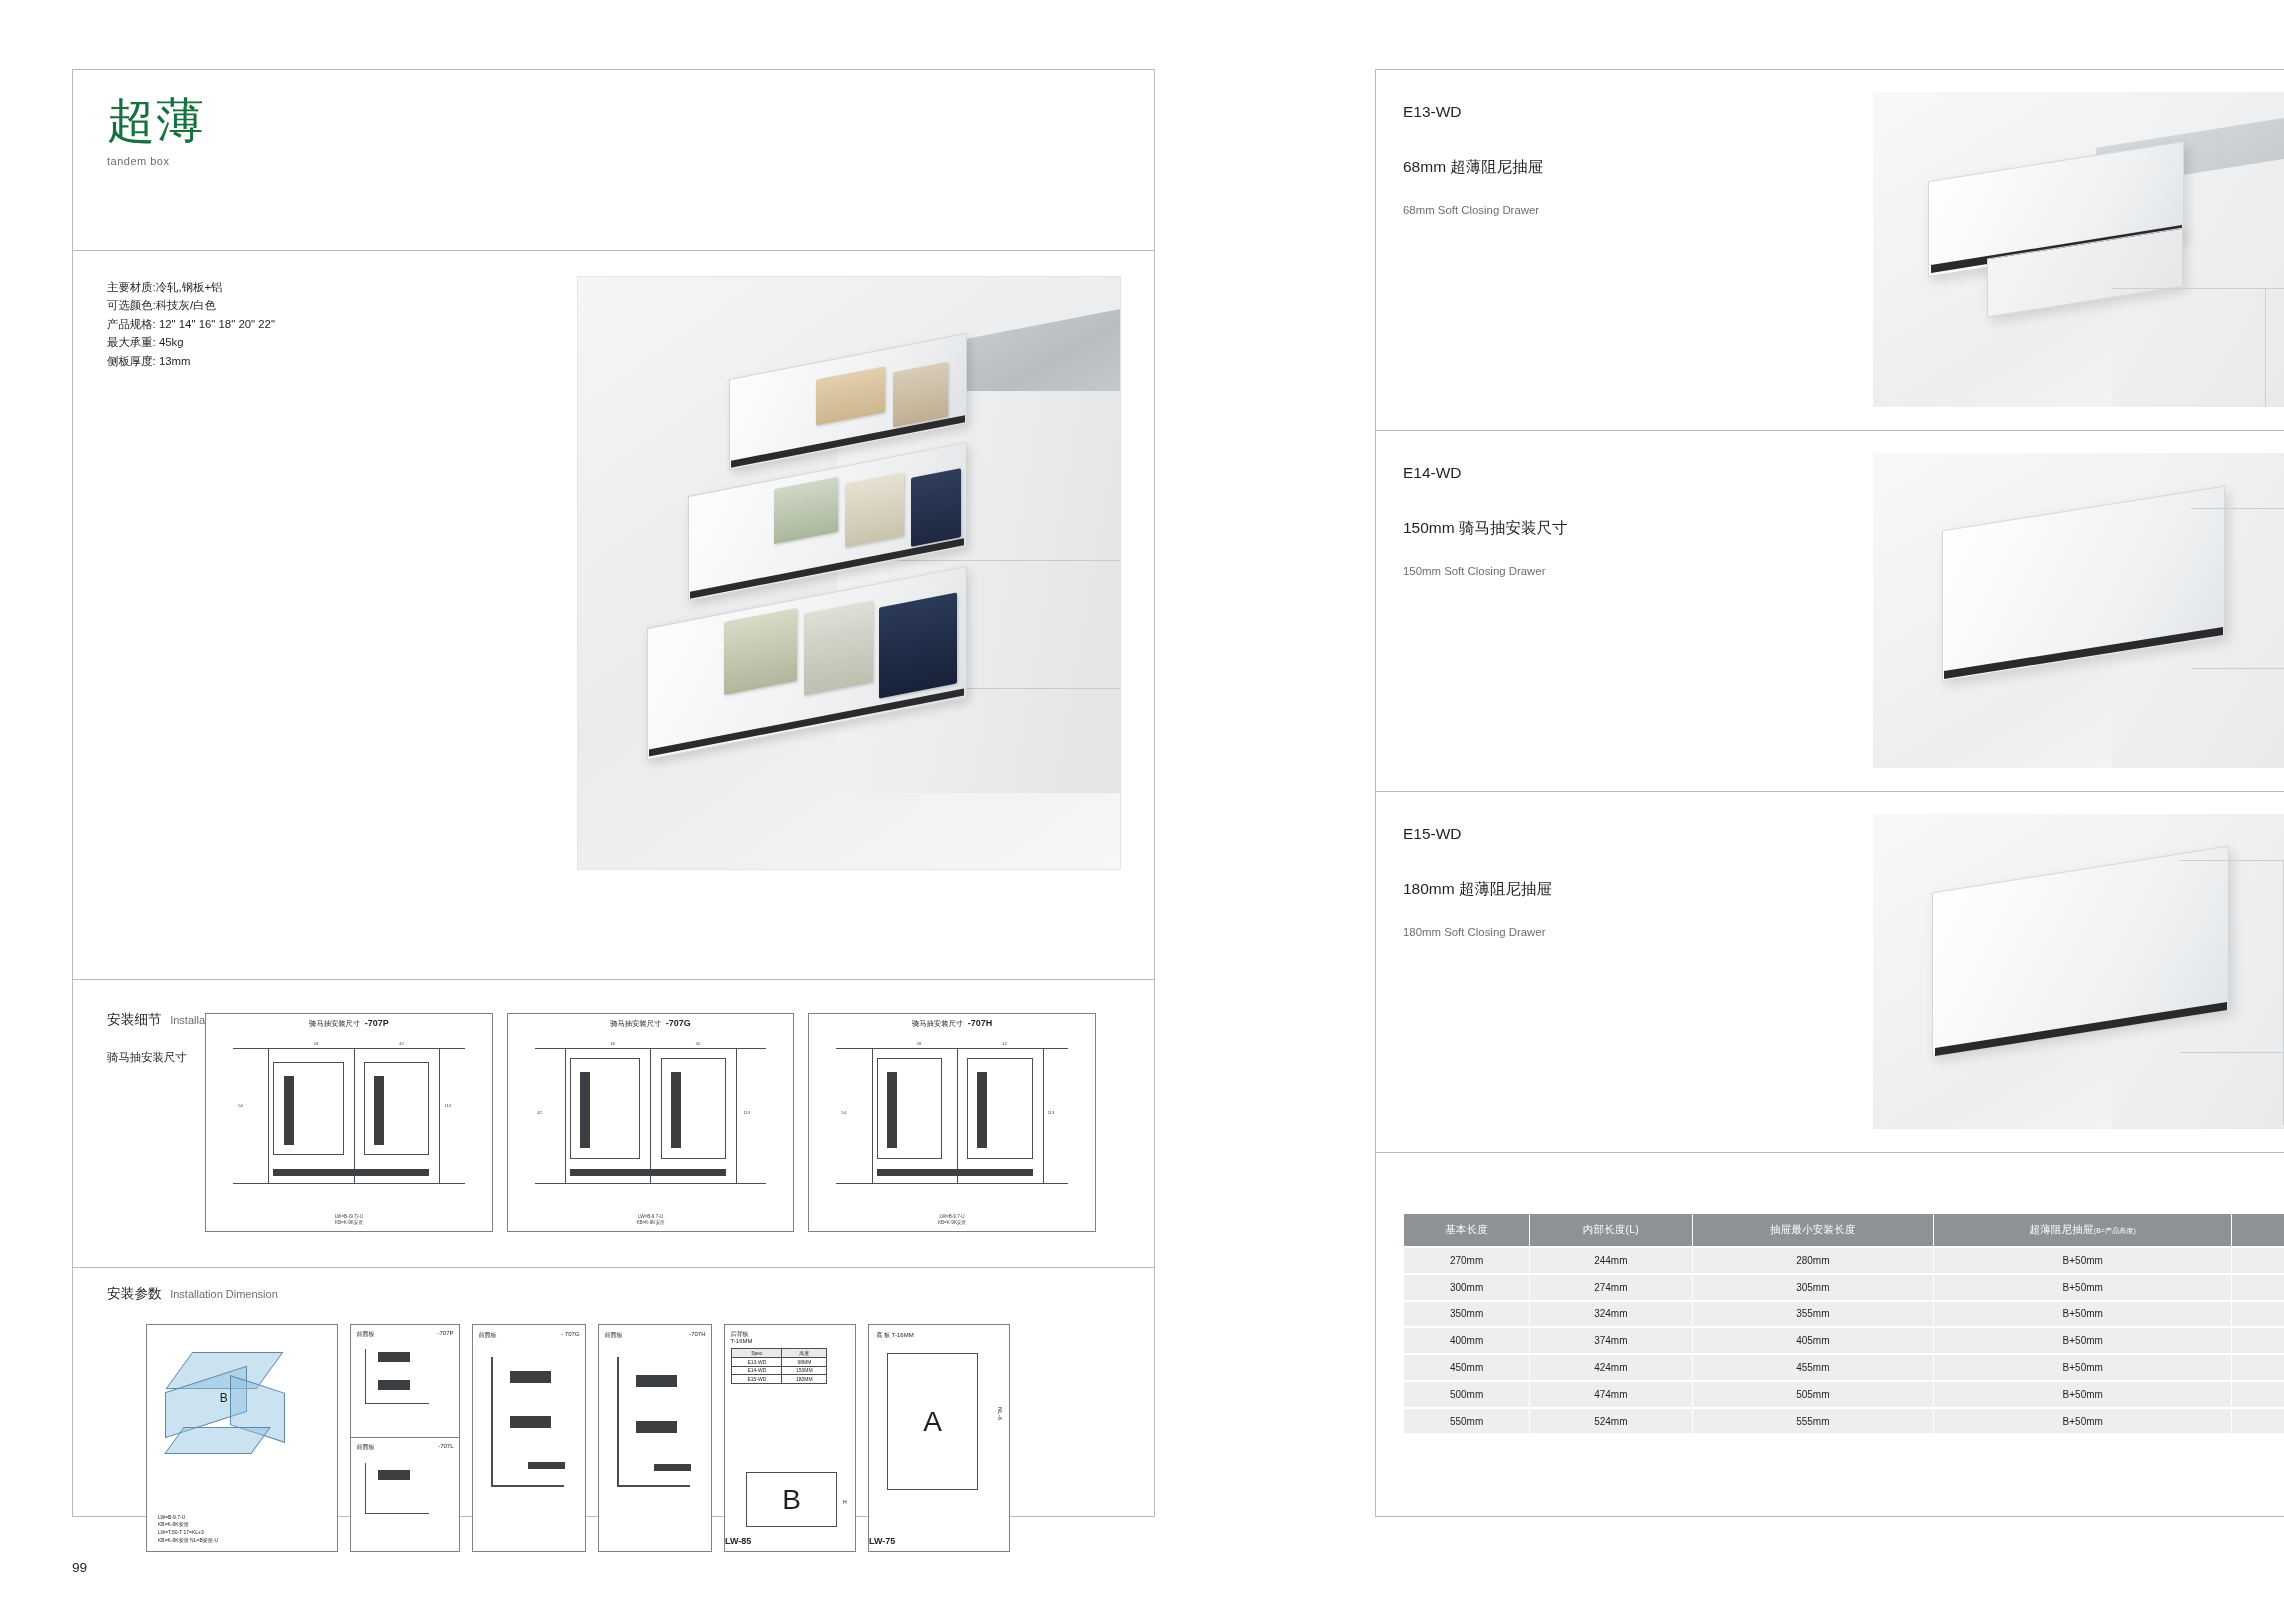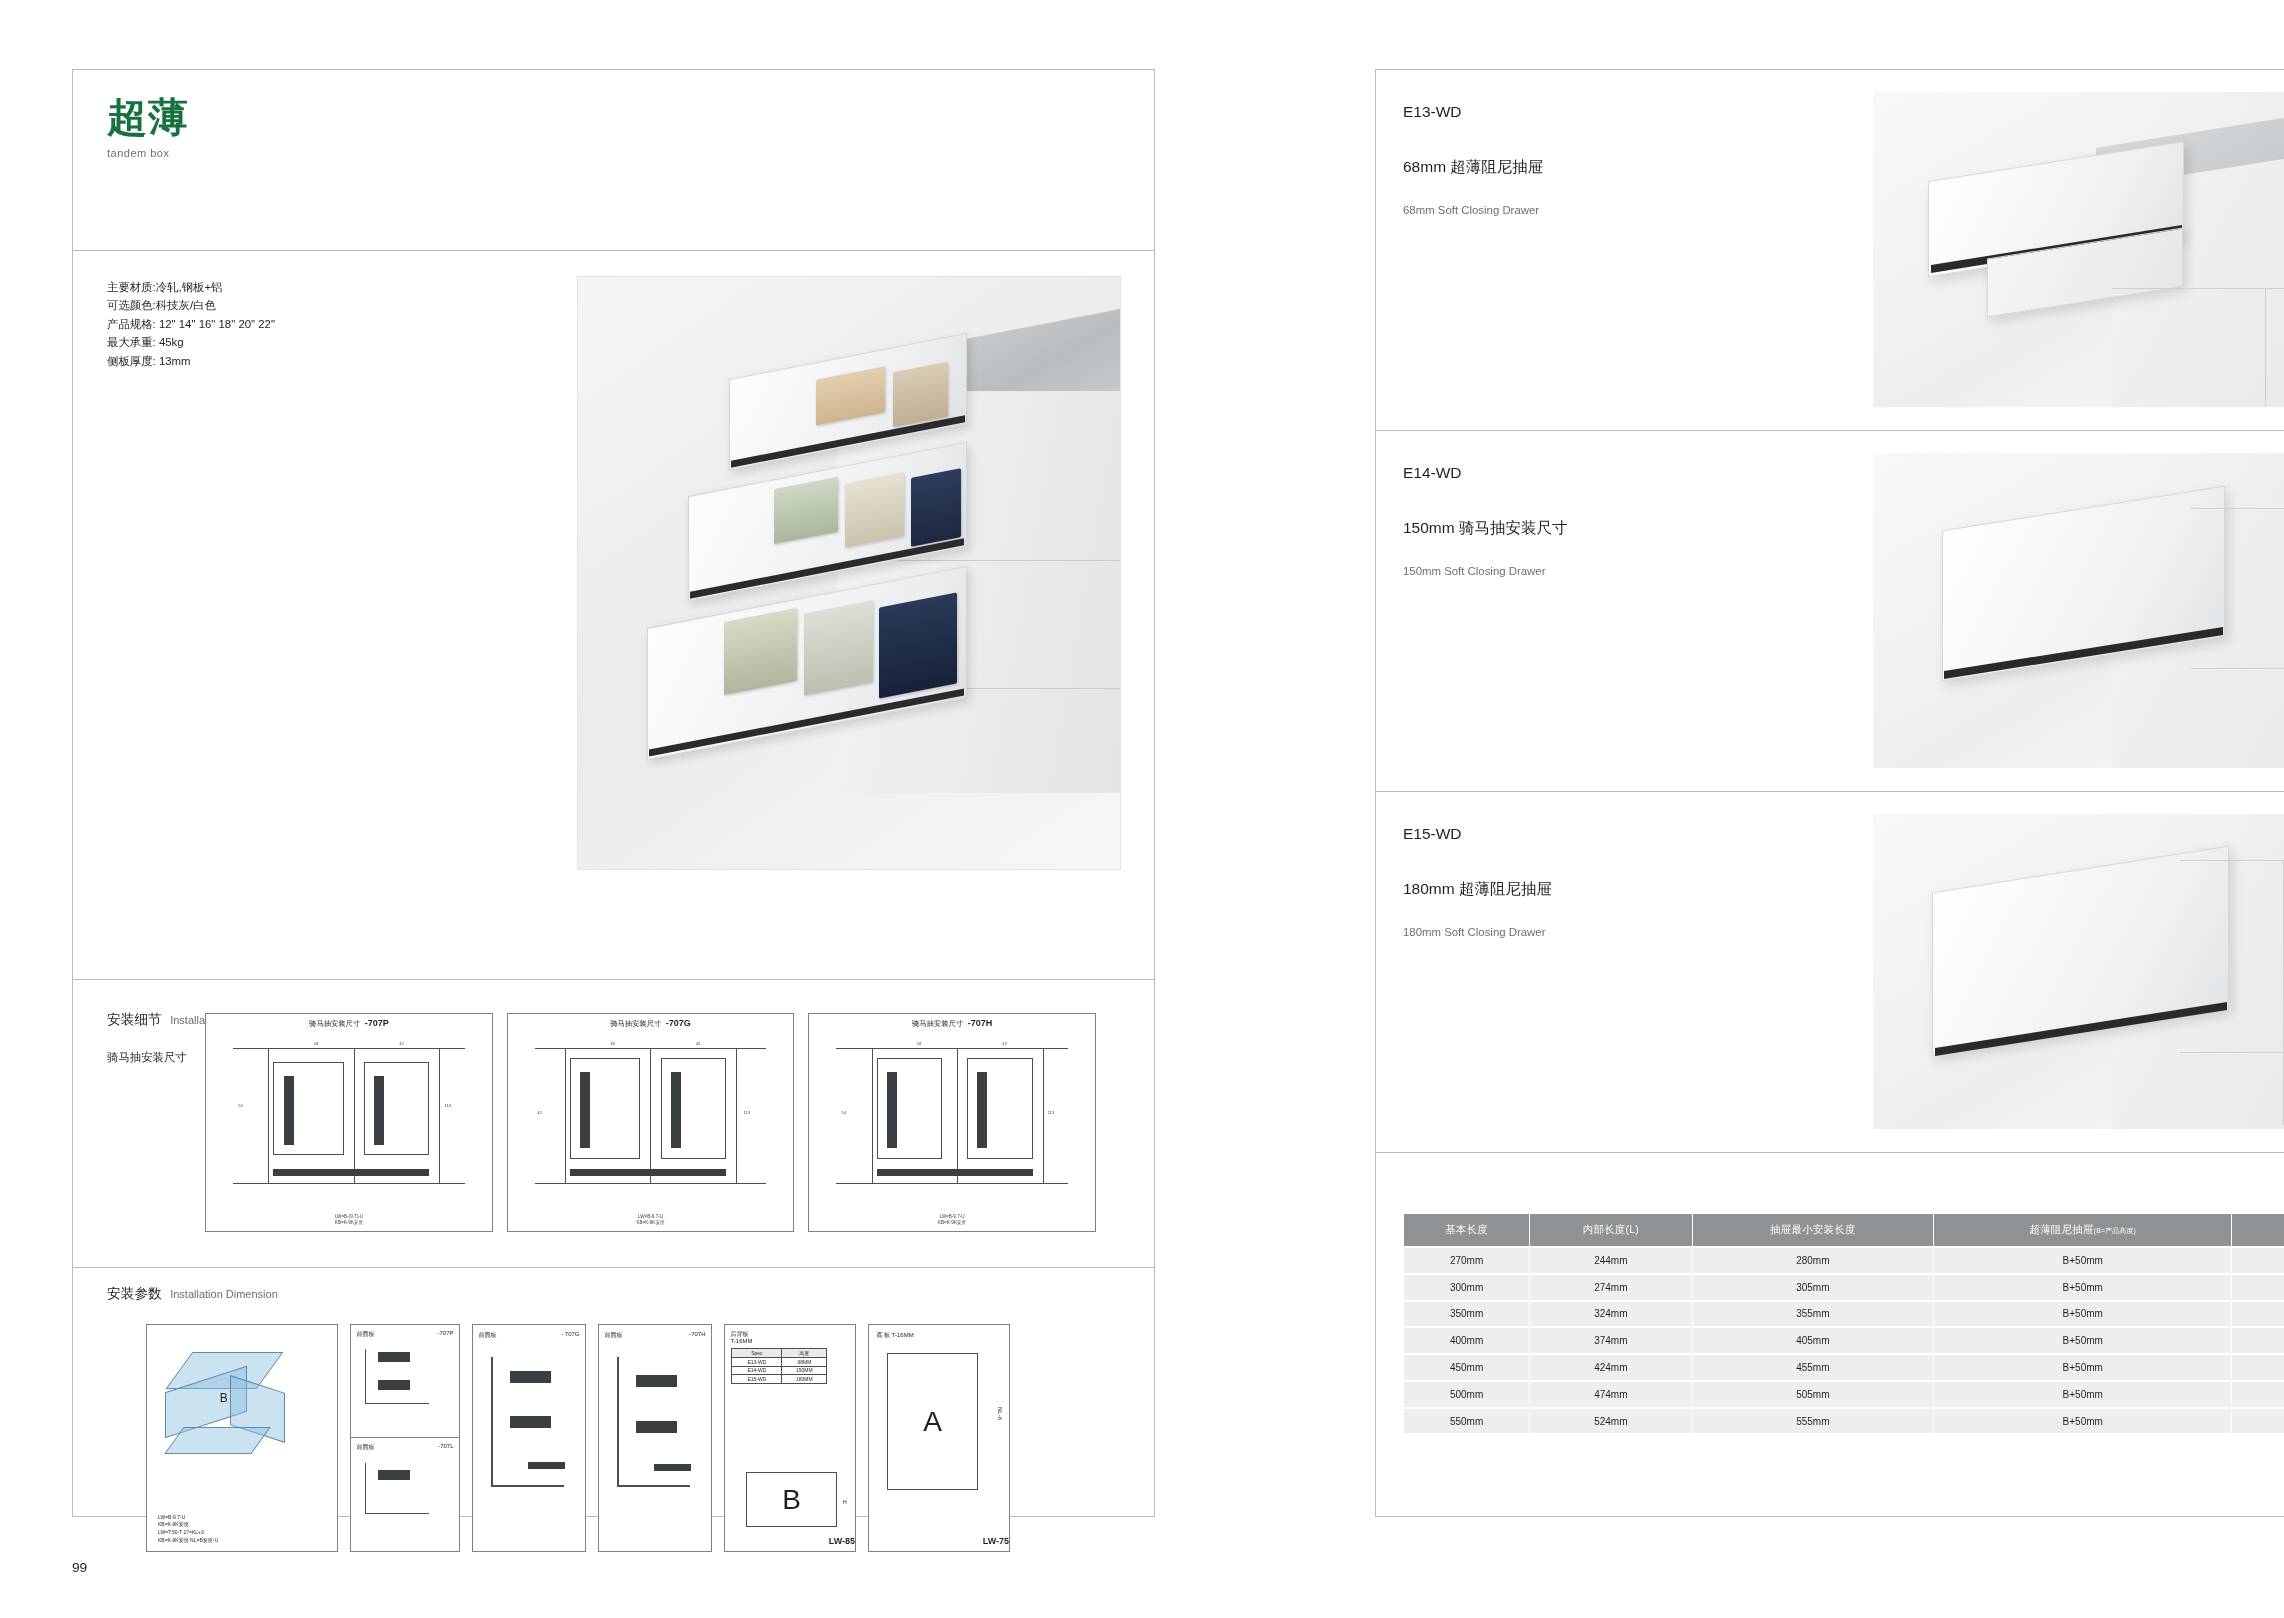--- a/index.html
+++ b/index.html
@@ -18,21 +18,21 @@
 
   
   .lp-frame {
     position: absolute;
     left: 72px; top: 69px; width: 1083px; height: 1448px;
     border: 0.9px solid #b9bcbe;
     background: #fff;
   }
   .lp-title-block { padding: 26.5px 0 0 34px; }
   .lp-title-cn {
-    font-size: 40px; font-weight: bold; color: #16713f; letter-spacing: 0.9px;
+    font-size: 48px; font-weight: normal; color: #16713f; letter-spacing: 0.9px;
     line-height: 1.0;
   }
   .lp-title-sub {
     font-size: 19px; color: #221f1f; margin-top: 10px; letter-spacing: 0.5px;
   }
   .lp-title-en {
     font-size: 11px; color: #6b6f72; margin-top: 10px; letter-spacing: 0.5px;
   }
   .lp-rule { position: absolute; left: 0; width: 100%; border-top: 0.9px solid #b9bcbe; }
   .lp-rule-1 { top: 180px; }
@@ -125,21 +125,21 @@
   .param-card { border: 0.5px solid #7d8184; position: relative; background: #fff; }
   .pc1 { width: 192px; }
   .pc2 { width: 110px; }
   .pc3 { width: 114px; }
   .pc4 { width: 114px; }
   .pc5 { width: 132px; }
   .pc6 { width: 142px; }
   .pc-lab { position: absolute; font-size: 6px; color: #221f1f; }
   .pc-big { font-size: 28px; color: #221f1f; }
   .pc-btm {
-    position: absolute; bottom: 4.6px; left: 0; width: 100%; text-align: right;
+    position: absolute; bottom: 4.6px; left: 0; width: 100%; text-align: left;
     font-size: 9px; color: #221f1f; font-weight: bold;
   }
   .iso {
     position: absolute; left: 13.7px; top: 27px; width: 137px; height: 105px;
   }
   .iso .face { position: absolute; background: rgba(140,190,225,.45); border: 0.5px solid #5f89a8; }
   .spec-mini {
     position: absolute; left: 6.4px; top: 23px; width: 96px;
     border: 0.5px solid #4a4e51; border-collapse: collapse; font-size: 5px;
   }

